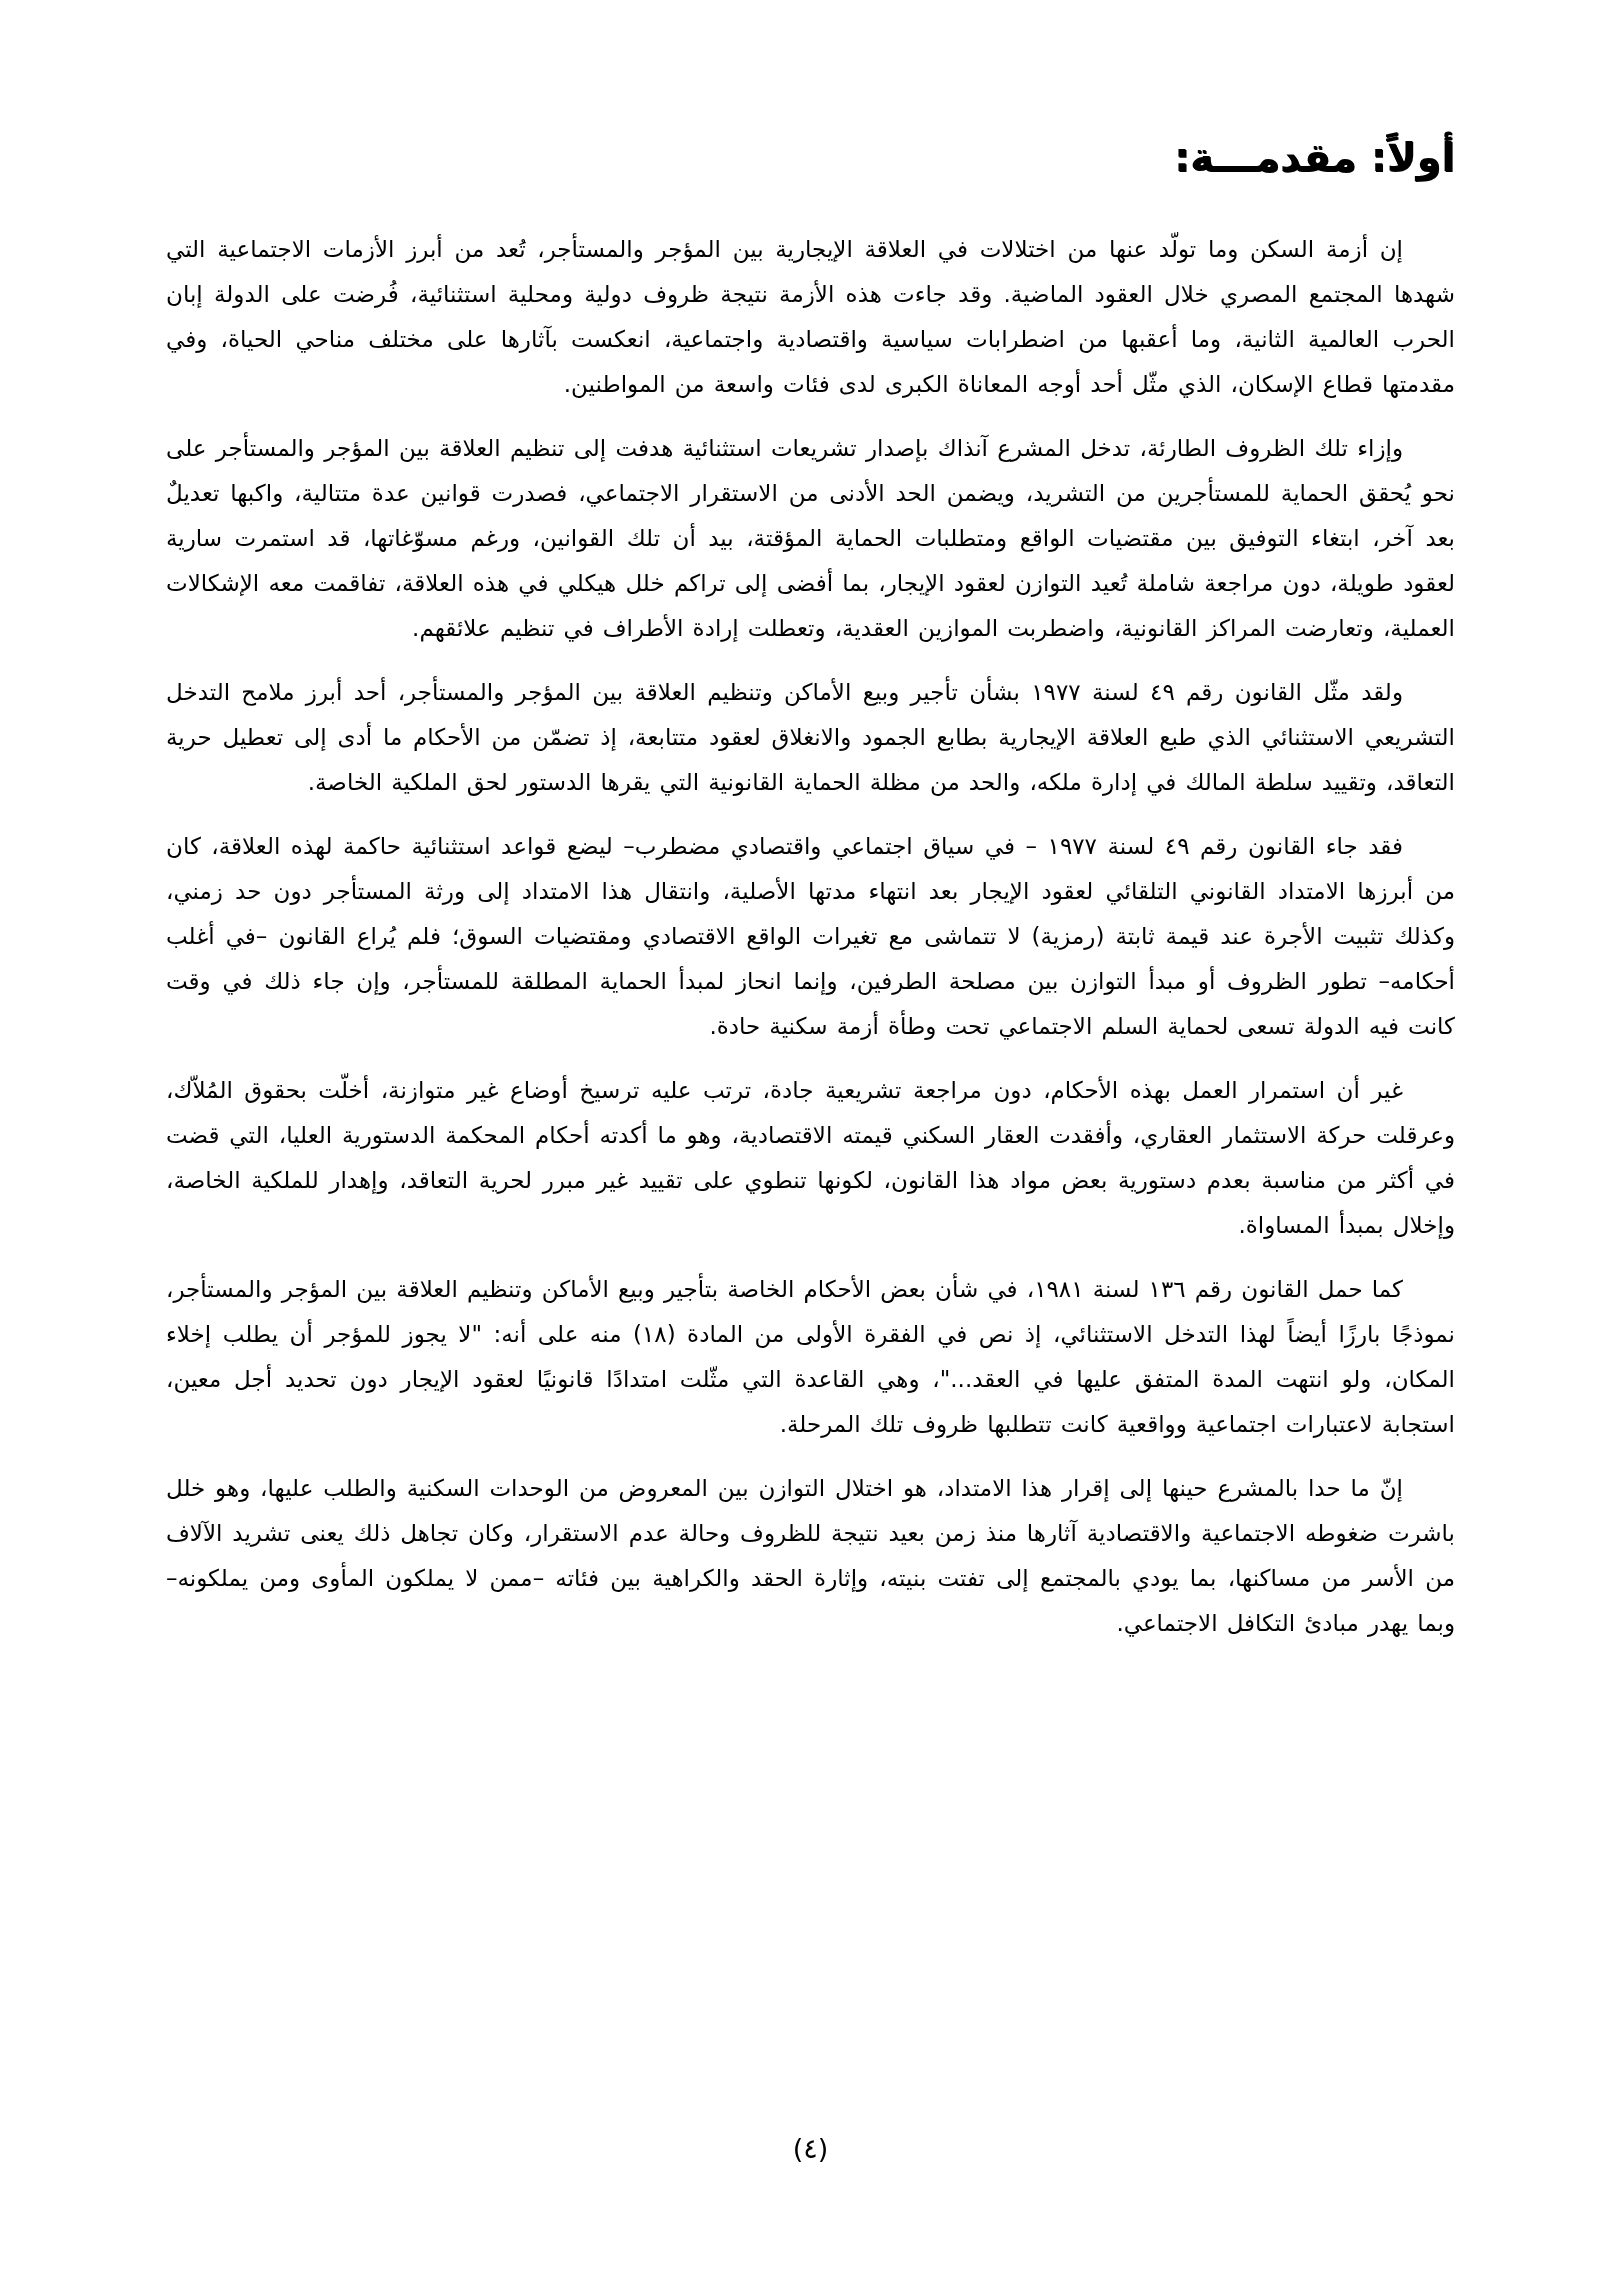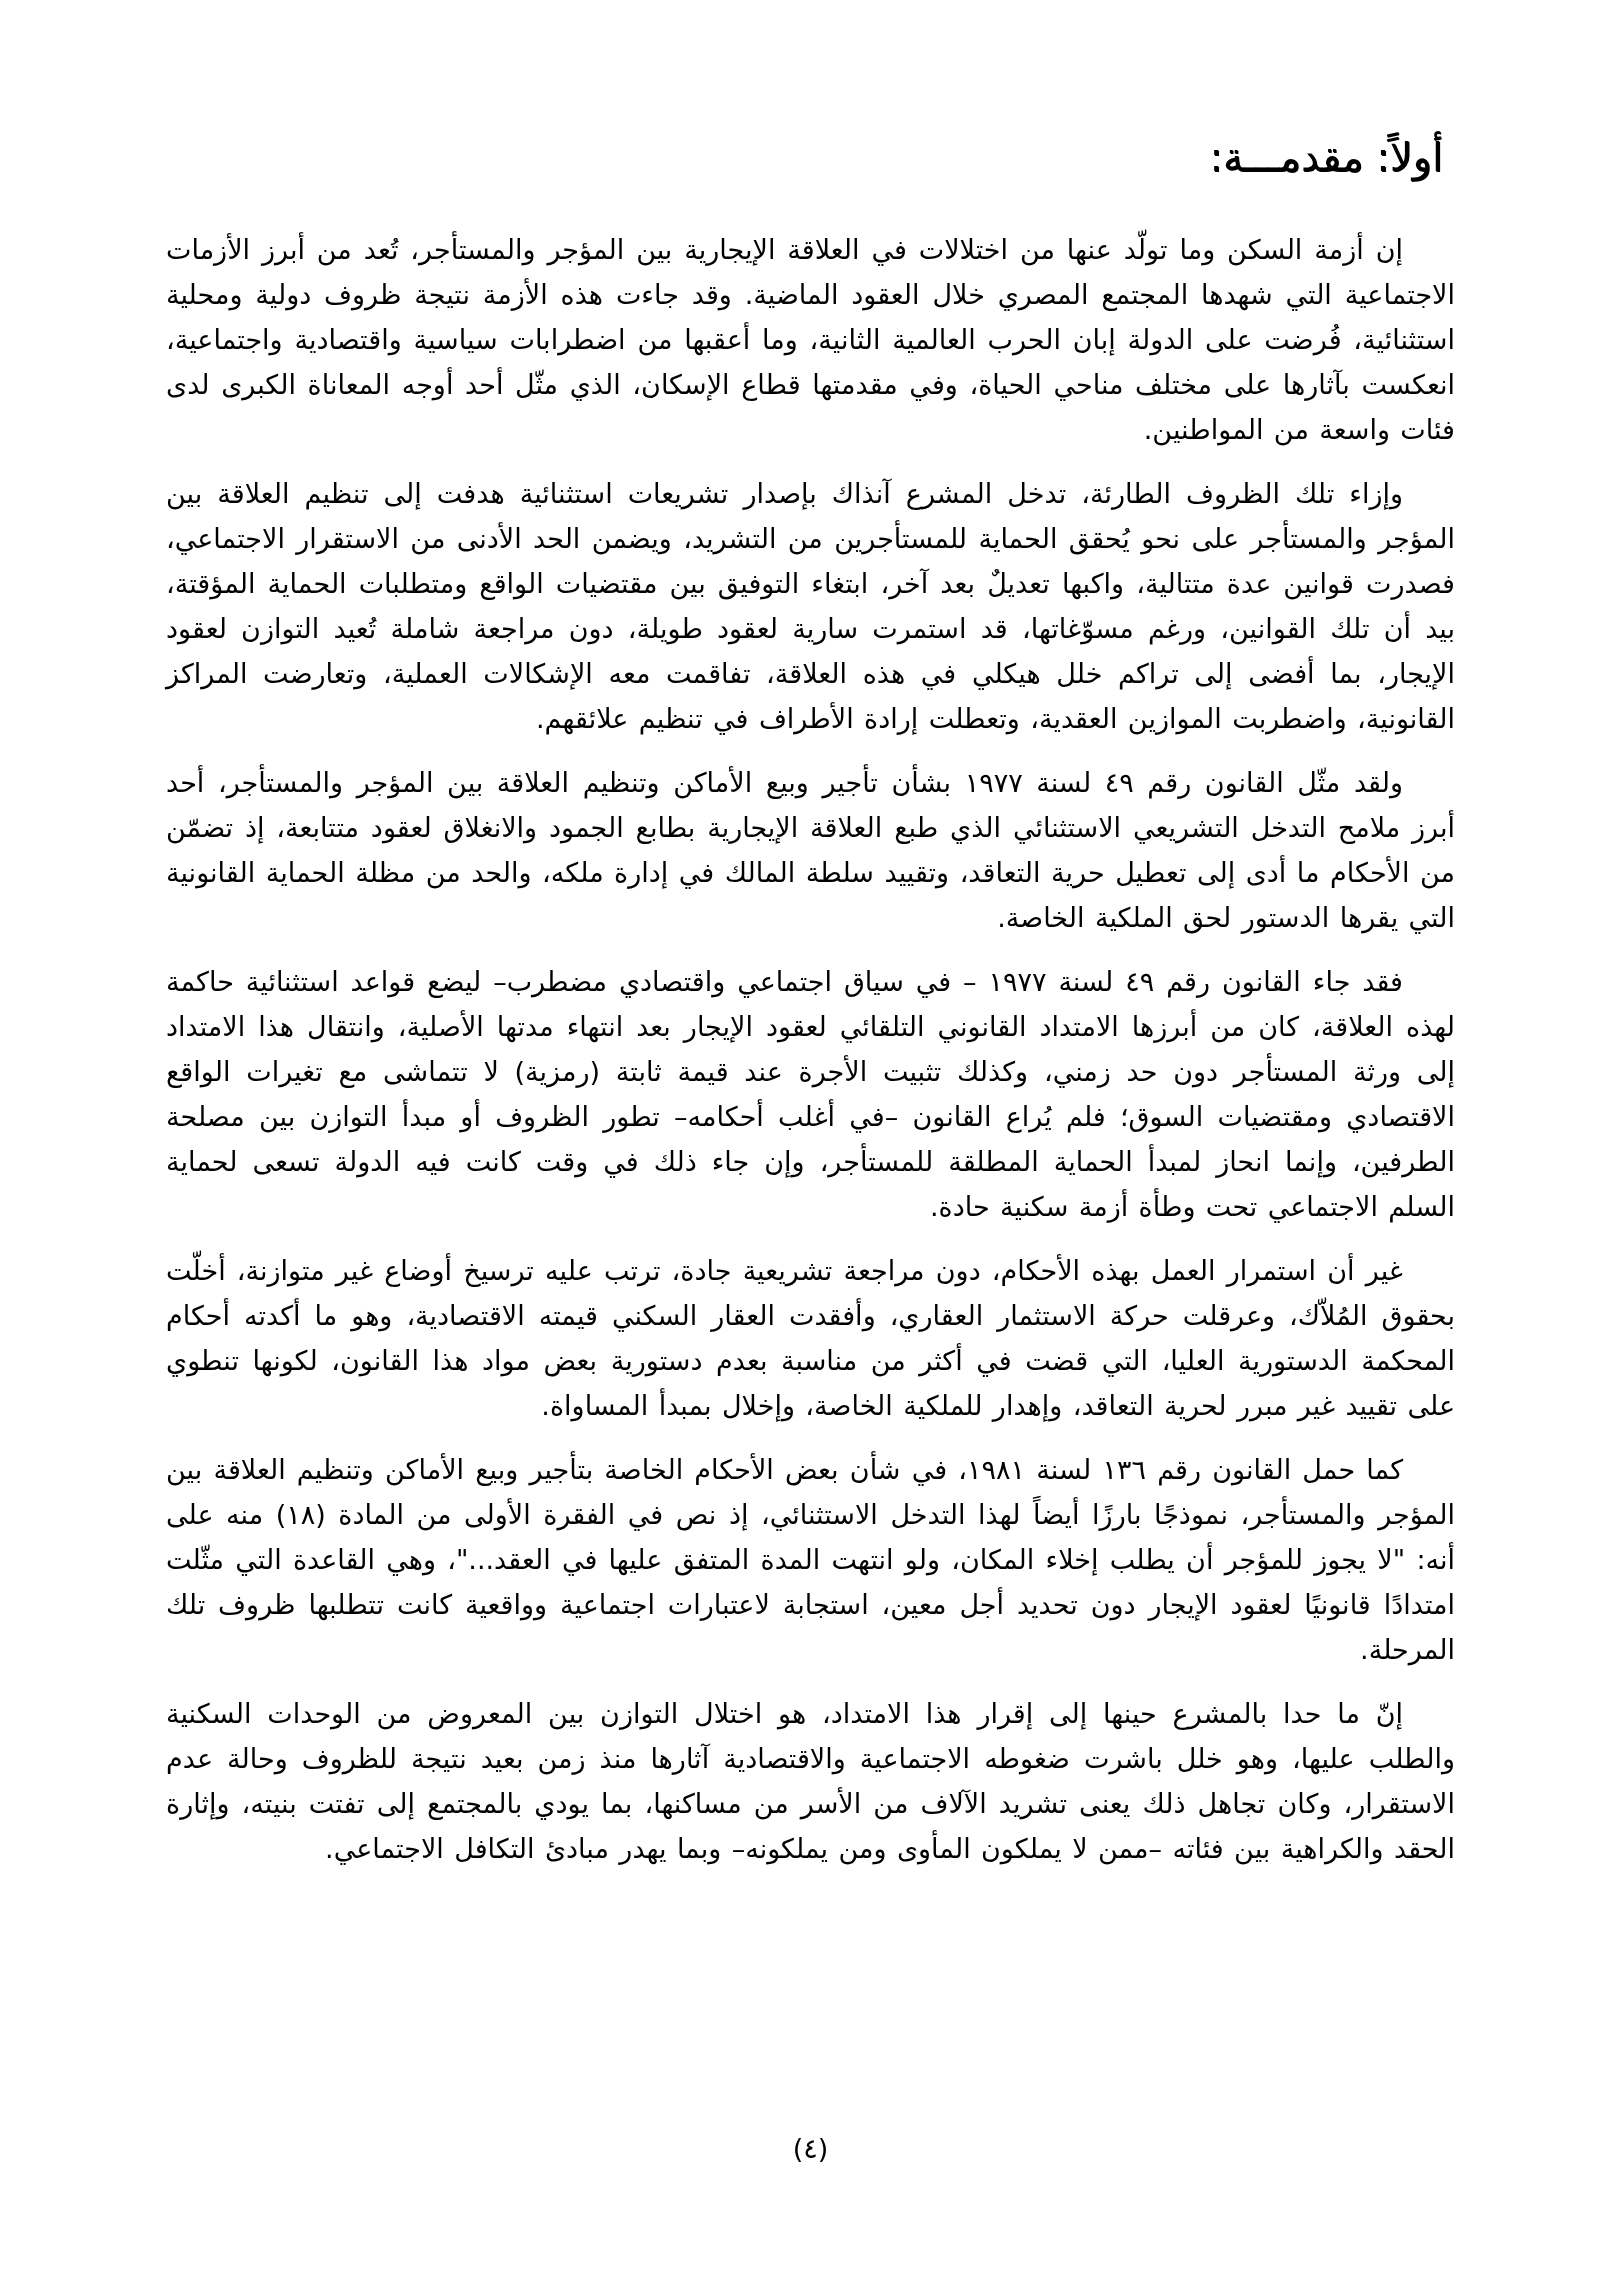--- a/index.html
+++ b/index.html
@@ -18,29 +18,29 @@
     overflow: hidden;
   }
   .content {
     position: absolute;
     top: 125px;
     right: 166px;
     left: 166px;
   }
   .doc-heading {
     font-size: 40px;
-    font-weight: normal;
+    font-weight: bold;
     line-height: 64px;
-    margin: 0 12px 38px 0;
+    margin: 0 0 38px 0;
     text-align: right;
     letter-spacing: 0px;
     text-shadow: 0.9px 0.9px 0 #000;
   }
   .doc-paragraph {
-    font-size: 27px;
+    font-size: 23px;
     line-height: 45px;
     margin: 0 0 19px 0;
     text-align: justify;
     text-justify: inter-word;
     text-indent: 52px;
     word-spacing: 1.8px;
   }
   .page-number {
     position: absolute;
     top: 2133px;

